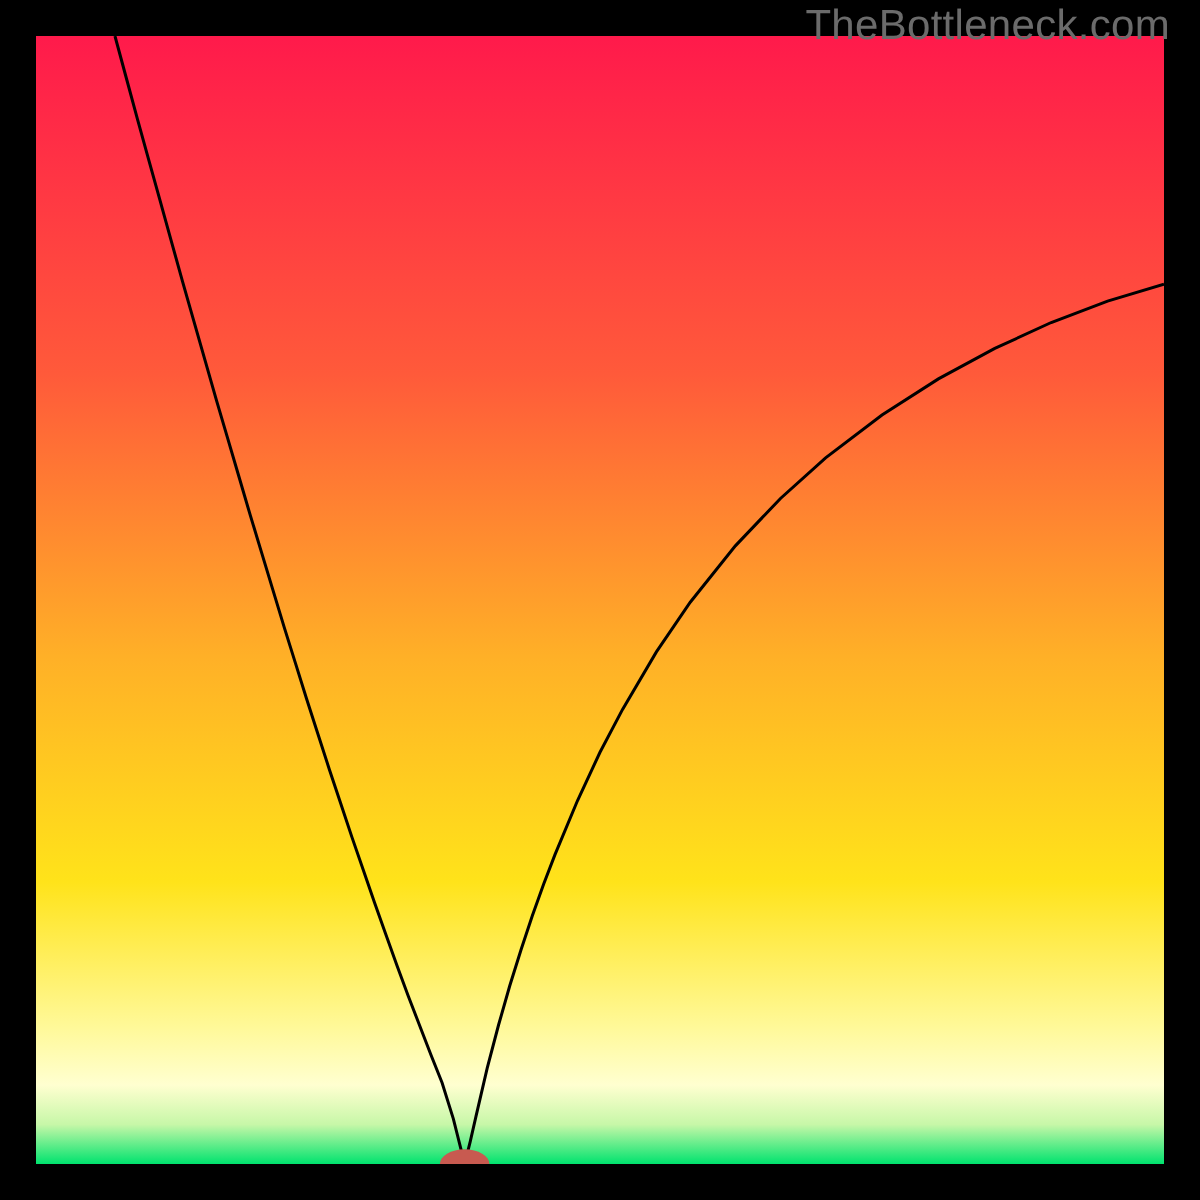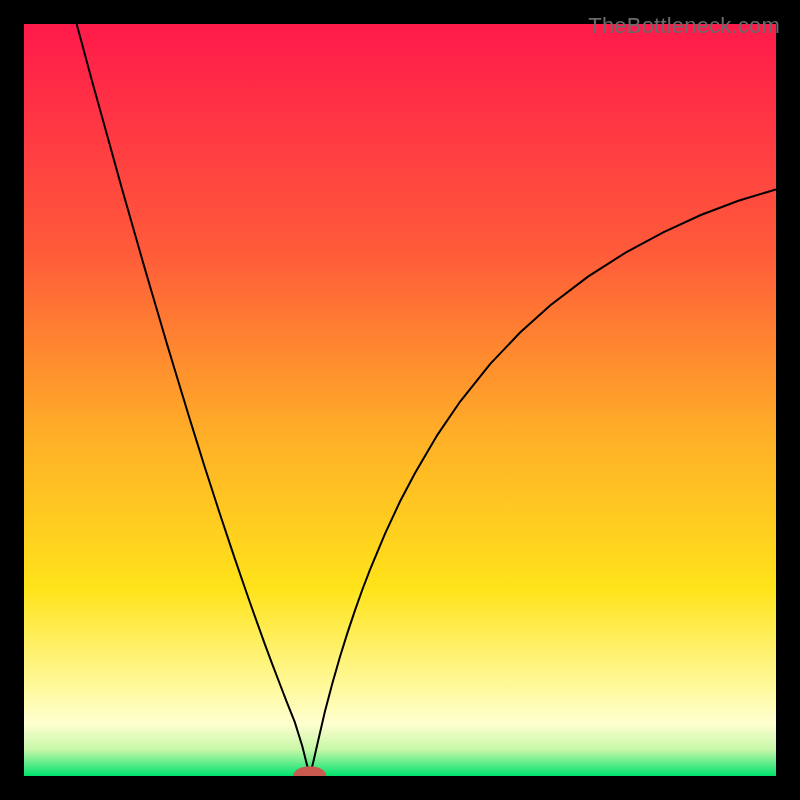--- a/index.html
+++ b/index.html
@@ -14,24 +14,24 @@
   .frame {
     position: absolute;
     top: 0;
     left: 0;
     width: 800px;
     height: 800px;
     background: #000;
   }
   .watermark {
     position: absolute;
-    top: 13px;
+    top: 1px;
     right: 20px;
     color: #6b6b6b;
-    font-size: 22px;
+    font-size: 28px;
     font-weight: 500;
     letter-spacing: 0.2px;
     z-index: 50;
   }
   svg.plot {
     position: absolute;
     top: 24px;
     left: 24px;
     width: 752px;
     height: 752px;

